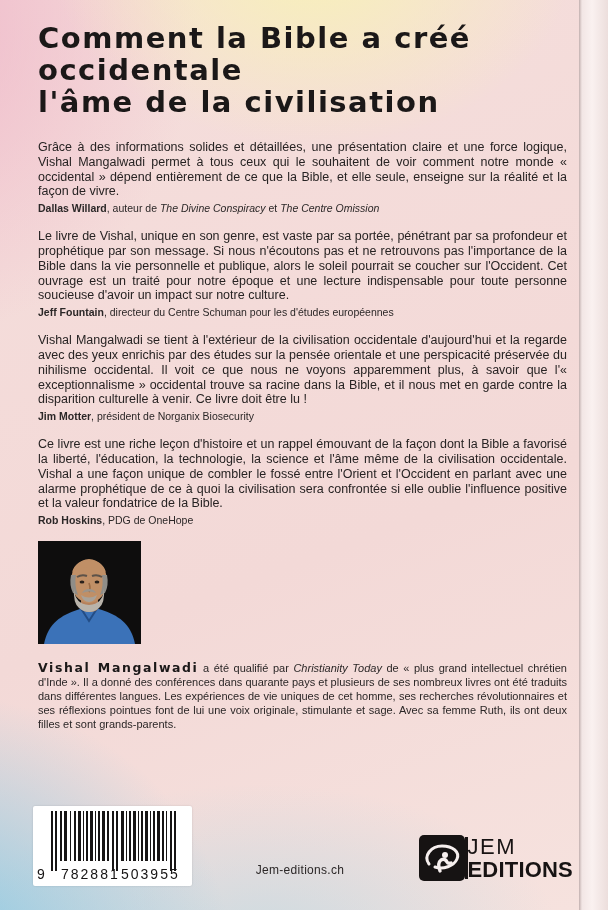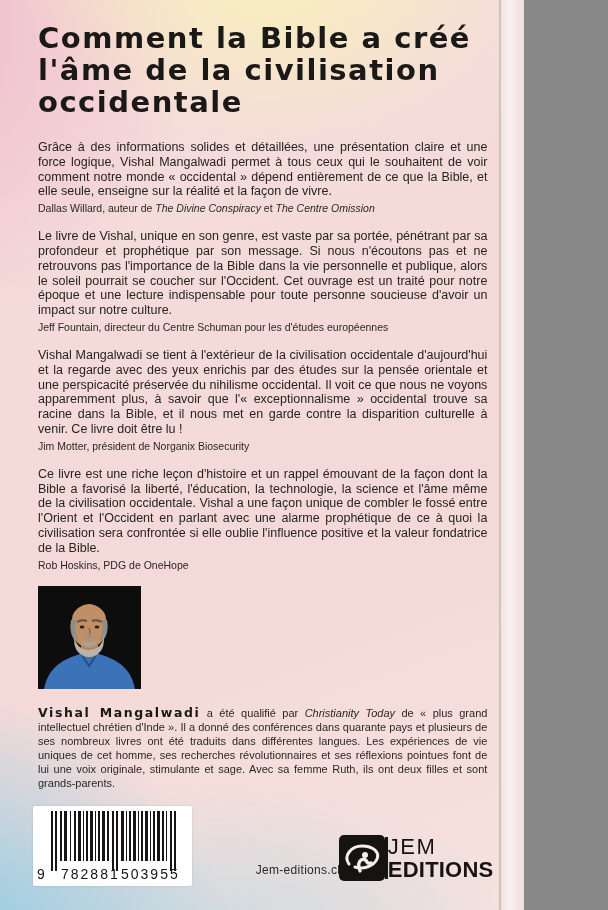--- a/index.html
+++ b/index.html
@@ -1,18 +1,18 @@
 <!DOCTYPE html>
 <html><head>
 <meta charset="utf-8">
 <style>
   html,body{margin:0;padding:0;background:#888;}
   .page{
     position:relative;
-    width:524px;height:910px;
+    width:608px;height:910px;
     overflow:hidden;
     display:flex;
     font-family:"Liberation Sans",sans-serif;
     color:#262222;
   }
   .cover{
     position:relative;
     width:579px;height:910px;
     box-sizing:border-box;
     padding:22px 12px 0 38px;
@@ -43,21 +43,21 @@
     line-height:14.8px;
     text-align:justify;
     color:#272323;
   }
   .attr{
     margin:0 0 14px 0;
     font-size:10.5px;
     line-height:13px;
     color:#2b2727;
   }
-  .attr strong{font-weight:400;}
+  .attr strong{font-weight:700;}
   .attr em{font-style:italic;}
   .bio{
     display:flex;
     gap:13px;
     margin-top:8px;
     flex-direction:column;
   }
   .bio-photo{flex:0 0 103px;}
   .bio-text{
     margin:4px 0 0 0;
@@ -100,22 +100,22 @@
   .logo-editions{font-size:22px;font-weight:800;letter-spacing:.2px;margin-top:1px;text-align:right;}
 </style>
 </head>
 <body>
 
 <div class="page">
   <div class="cover">
 
     <h1 class="title">
       <div class="title-line">Comment la Bible a créé</div>
+      <div class="title-line">occidentale</div>
       <div class="title-line">l'âme de la civilisation</div>
-      <div class="title-line">occidentale</div>
     </h1>
 
     <section>
       <p class="quote">Grâce à des informations solides et détaillées, une présentation claire et une force logique, Vishal Mangalwadi permet à tous ceux qui le souhaitent de voir comment notre monde « occidental » dépend entièrement de ce que la Bible, et elle seule, enseigne sur la réalité et la façon de vivre.</p>
       <p class="attr"><strong>Dallas Willard</strong><span>, auteur de </span><em>The Divine Conspiracy</em><span> et </span><em>The Centre Omission</em></p>
     </section>
 
     <section>
       <p class="quote">Le livre de Vishal, unique en son genre, est vaste par sa portée, pénétrant par sa profondeur et prophétique par son message. Si nous n'écoutons pas et ne retrouvons pas l'importance de la Bible dans la vie personnelle et publique, alors le soleil pourrait se coucher sur l'Occident. Cet ouvrage est un traité pour notre époque et une lecture indispensable pour toute personne soucieuse d'avoir un impact sur notre culture.</p>
     </section>

